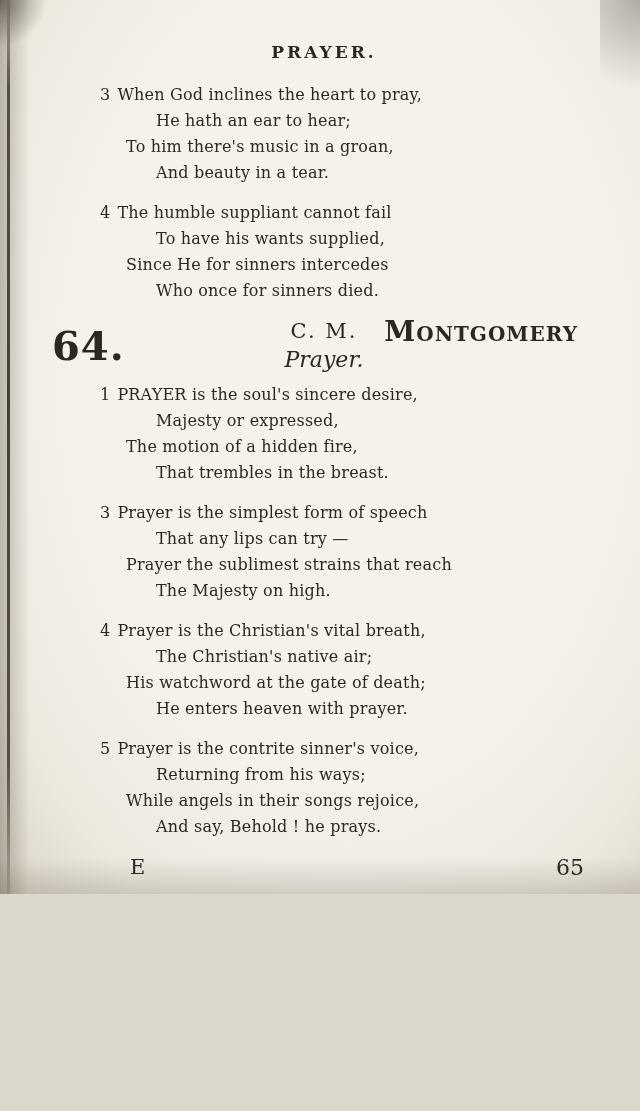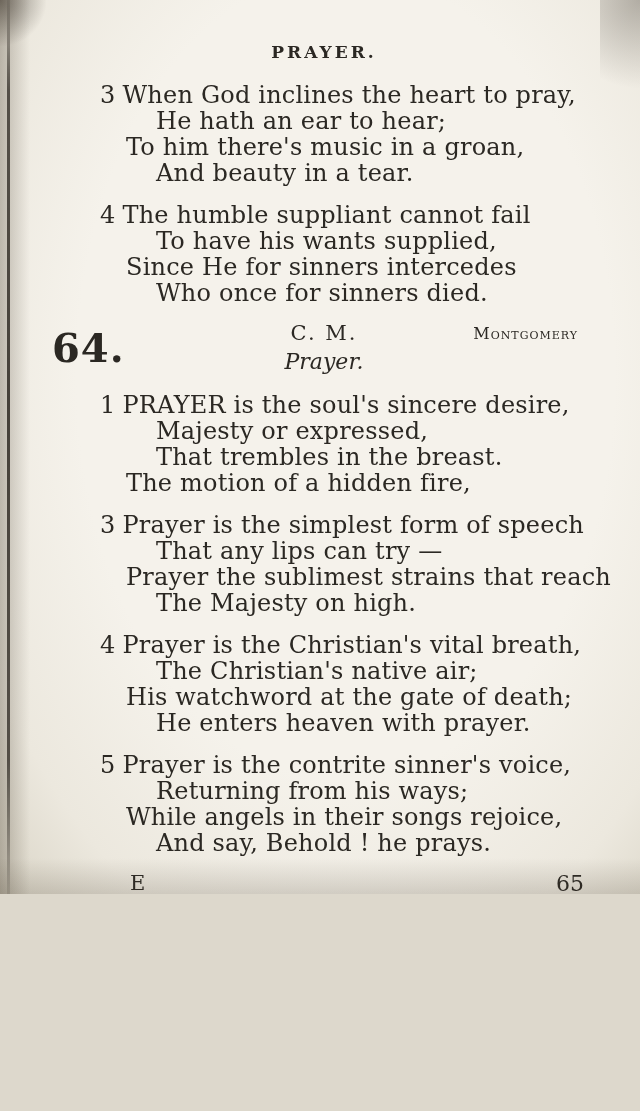--- a/index.html
+++ b/index.html
@@ -55,43 +55,43 @@
 
   .running-header {
     text-align: center;
     font-weight: bold;
     font-size: 17px;
     letter-spacing: 3px;
     margin-bottom: 20px;
   }
 
   .stanza {
-    margin: 16px 0 14px 36px;
-    font-size: 24px;
+    margin: 0 0 14px 36px;
+    font-size: 16px;
     line-height: 26px;
     letter-spacing: 0.2px;
   }
   .stanza .line { white-space: nowrap; }
   .stanza .line-1 { padding-left: 56px; }
   .stanza .line-2 { padding-left: 26px; }
   .stanza .line-3 { padding-left: 56px; }
   .verse-num { margin-right: 7px; }
 
   .hymn-heading { position: relative; margin: 6px 0 8px 0; min-height: 56px; }
   .hymn-number {
     position: absolute; left: -12px; top: 8px;
     font-size: 40px; font-weight: bold; letter-spacing: 1px; line-height: 1;
   }
   .heading-line1 { position: relative; text-align: center; font-size: 21px; line-height: 27px; }
   .hymn-meter { letter-spacing: 2px; }
   .heading-author {
     position: absolute; right: 6px; top: 0;
     font-variant: small-caps;
-    font-weight: normal;
-    font-size: 16px;
+    font-weight: bold;
+    font-size: 28px;
     letter-spacing: 1px;
   }
   .hymn-title { text-align: center; font-style: italic; font-size: 22px; line-height: 29px; }
 
   .page-footer { position: relative; margin-top: 2px; font-size: 21px; line-height: 27px; }
   .footer-sig { position: absolute; left: 66px; top: 0; }
   .footer-page { text-align: right; font-size: 22px; }
 </style>
 </head>
 <body>
@@ -125,22 +125,22 @@
         <span class="hymn-meter">C. M.</span>
         <span class="heading-author">Montgomery</span>
       </div>
       <div class="hymn-title">Prayer.</div>
     </div>
 
     <section id="hymn-stanzas">
         <div class="stanza">
           <div class="line line-0"><span class="verse-num">1</span>PRAYER is the soul's sincere desire,</div>
           <div class="line line-1">Majesty or expressed,</div>
+          <div class="line line-2">The motion of a hidden fire,</div>
           <div class="line line-3">That trembles in the breast.</div>
-          <div class="line line-2">The motion of a hidden fire,</div>
         </div>
         <div class="stanza">
           <div class="line line-0"><span class="verse-num">3</span>Prayer is the simplest form of speech</div>
           <div class="line line-1">That any lips can try —</div>
           <div class="line line-2">Prayer the sublimest strains that reach</div>
           <div class="line line-3">The Majesty on high.</div>
         </div>
         <div class="stanza">
           <div class="line line-0"><span class="verse-num">4</span>Prayer is the Christian's vital breath,</div>
           <div class="line line-1">The Christian's native air;</div>

